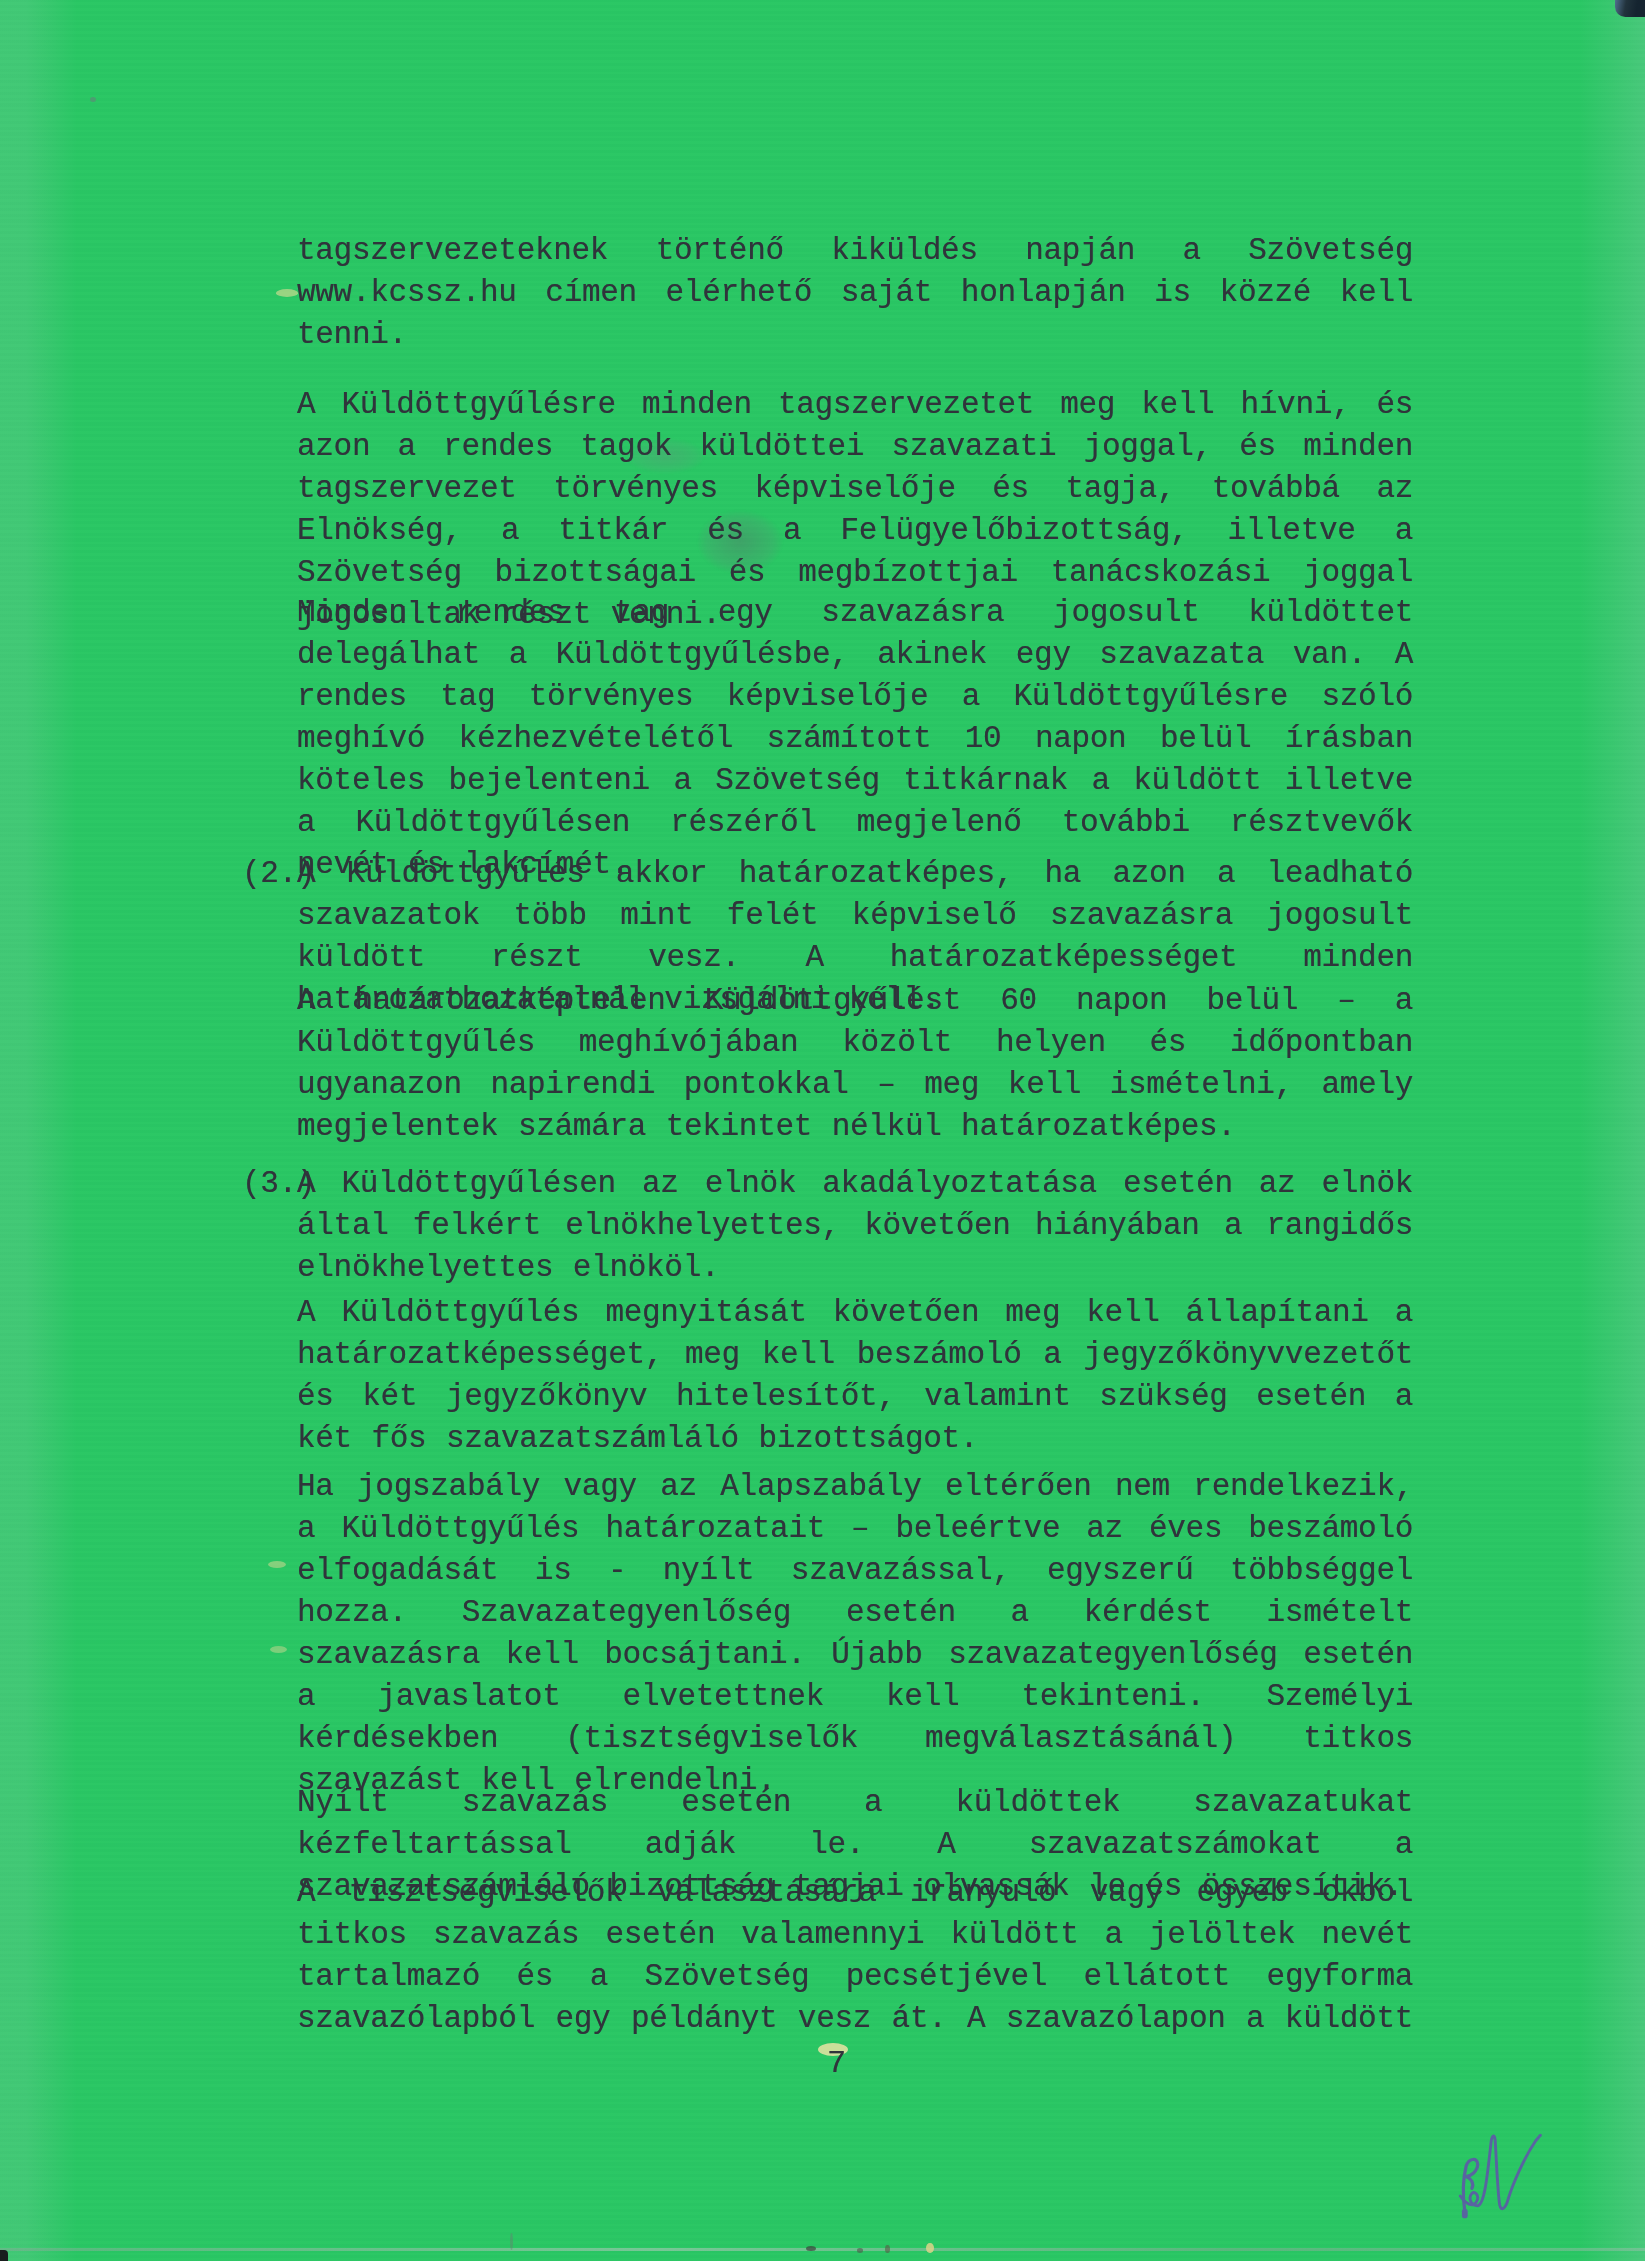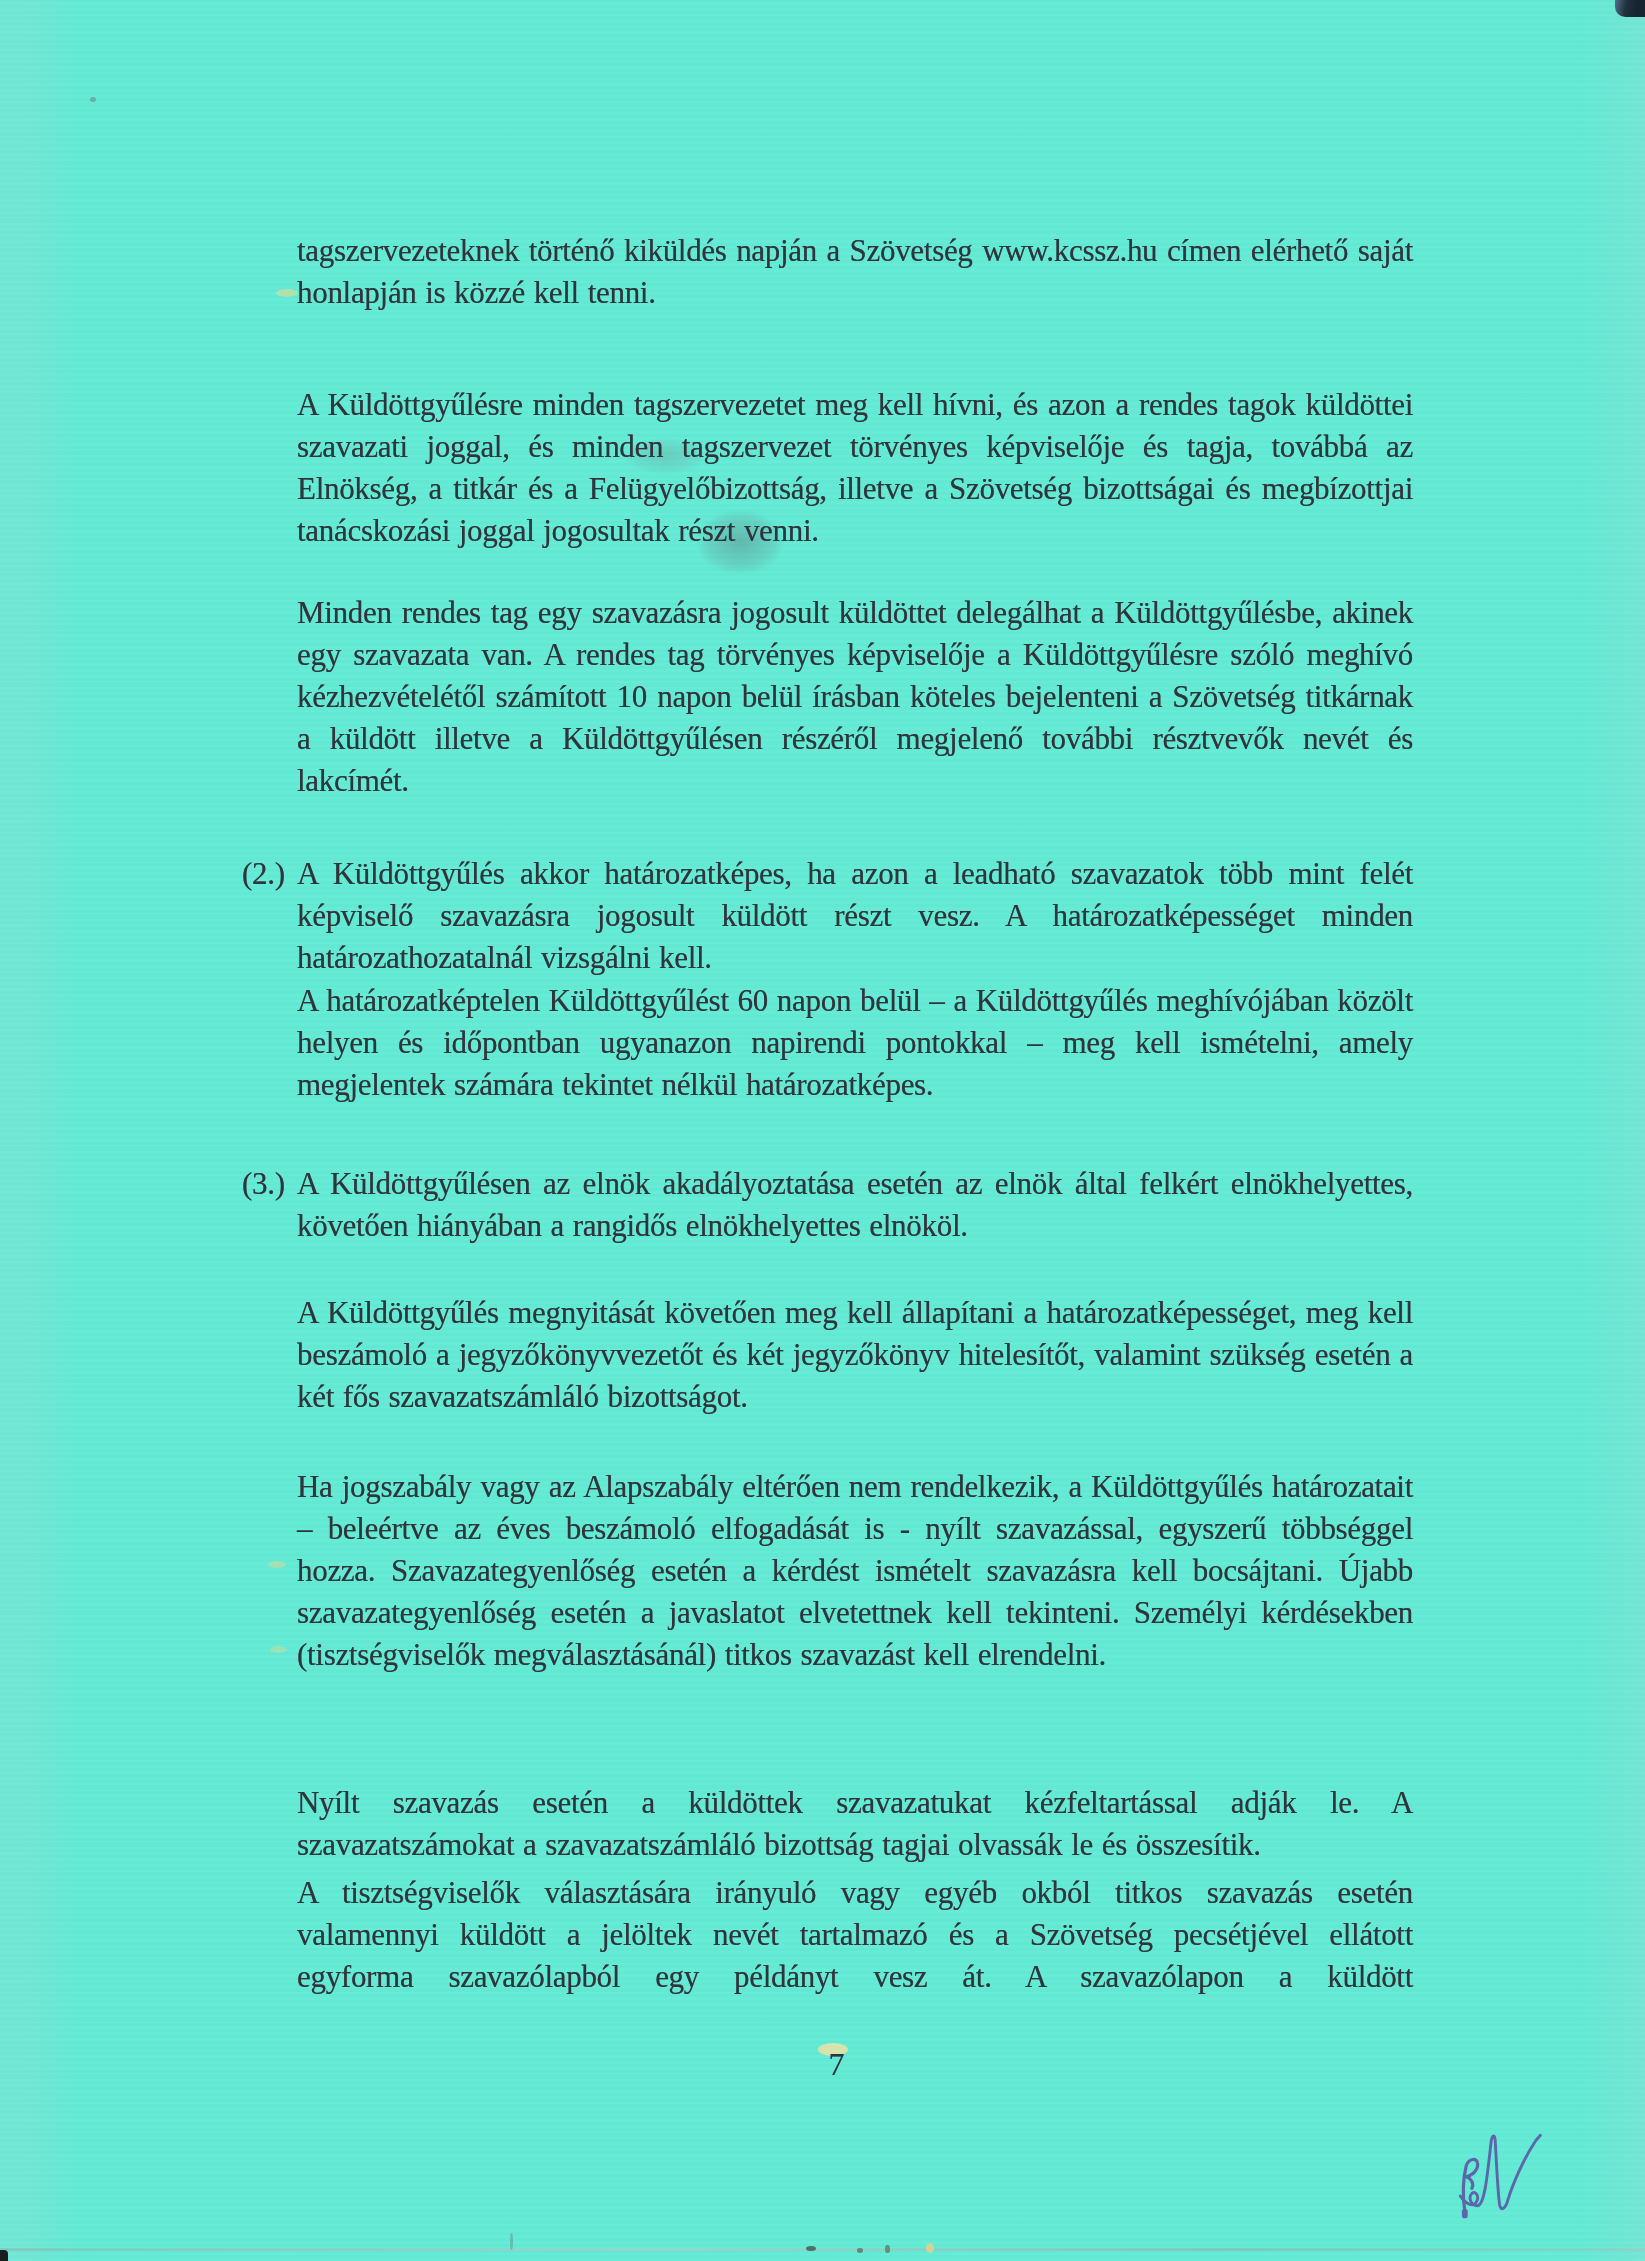--- a/index.html
+++ b/index.html
@@ -1,21 +1,21 @@
 <!DOCTYPE html>
 <html lang="hu" style="font-size:10.3px"><head>
 <meta charset="utf-8">
 <style>
   html,body{margin:0;padding:0;background:#d8dcde;}
   .page{
     position:relative;
     width:1645px;height:2261px;
-    background:#5eead4;
+    background:#22c55e;
     overflow:hidden;
-    font-family:Liberation Serif, serif;
+    font-family:Liberation Mono, monospace;
     color:#30343b;
   }
   
   .page::before{
     content:"";position:absolute;inset:0;pointer-events:none;
     background:
       repeating-linear-gradient(0deg, rgba(255,255,255,.045) 0 2.6px, rgba(175,192,198,.05) 2.6px 5.8px),
       linear-gradient(90deg, rgba(200,212,216,.15) 0 26px, rgba(0,0,0,0) 77px 96%, rgba(195,208,214,.2) 100%);
   }
   .block{

